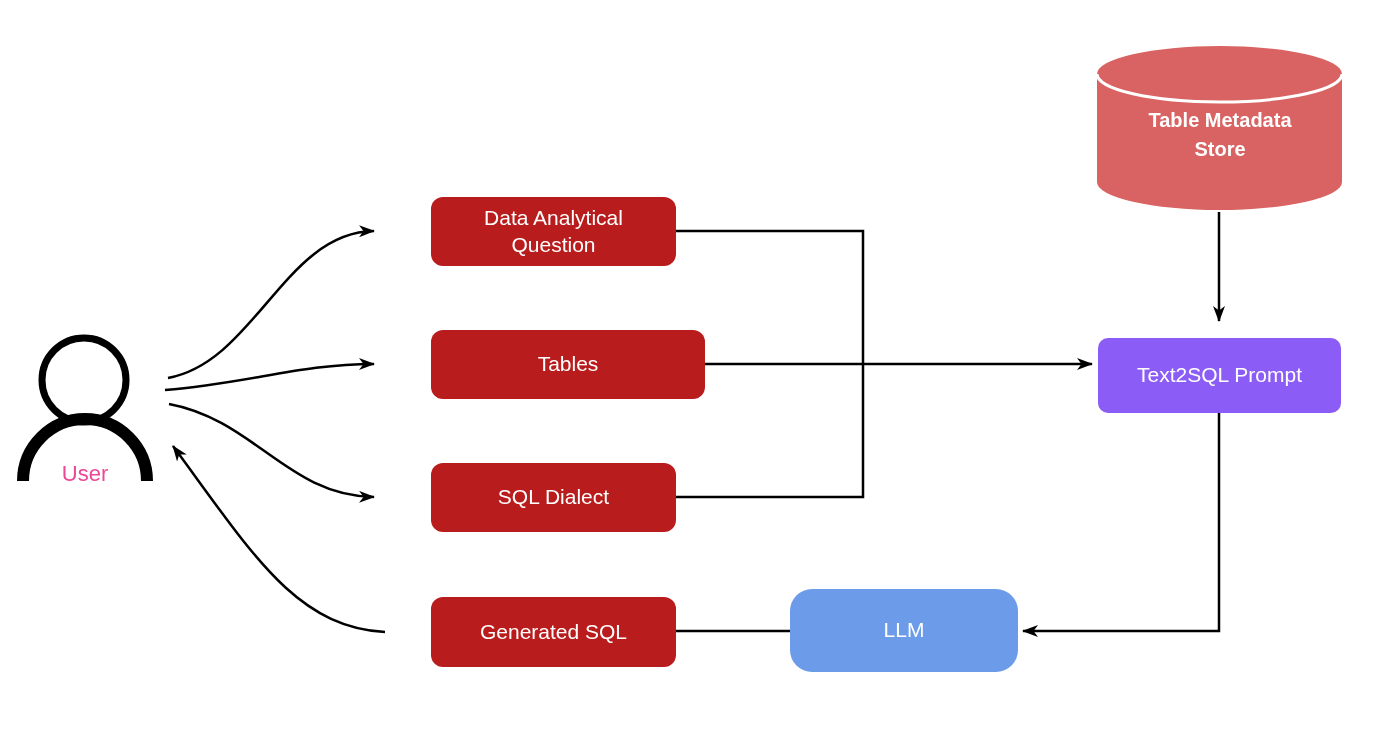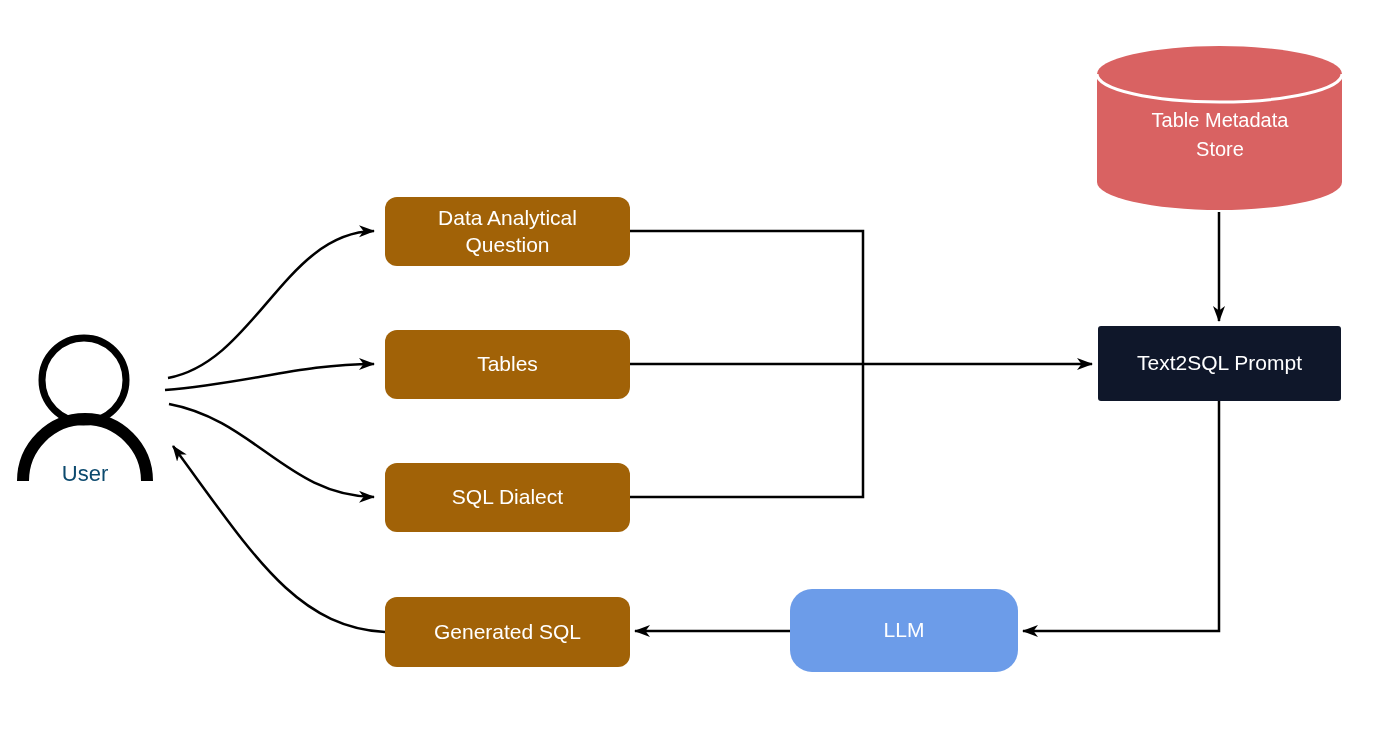--- a/index.html
+++ b/index.html
@@ -6,39 +6,39 @@
   body { font-family: "Liberation Sans", sans-serif; background:#ffffff; }
   .canvas {
     position:relative; width:1400px; height:745px; background:#ffffff; overflow:hidden;
   }
   .wires { position:absolute; left:0; top:0; width:1400px; height:745px; }
   .node {
     position:absolute; display:flex; align-items:center; justify-content:center;
     color:#ffffff; font-size:21px; line-height:1.25; text-align:center;
     border-radius:12px; box-sizing:border-box; padding:6px 14px;
   }
-  .node.gray  { background:#a16207; }
-  .node.green { background:#0f172a; border-radius:3px; }
+  .node.gray  { background:#b91c1c;margin-left:46px; }
+  .node.green { background:#8b5cf6; border-radius:10px;margin-top:12px; }
   .node.blue  { background:#6c9ce9; border-radius:22px; }
 
   #node-daq     { left:385px; top:197px; width:245px; height:69px; }
-  #node-tables  { left:385px; top:330px; width:245px; height:69px; }
+  #node-tables  { left:385px; top:330px; width:274px; height:69px; }
   #node-dialect { left:385px; top:463px; width:245px; height:69px; }
   #node-gensql  { left:385px; top:597px; width:245px; height:70px; }
   #node-prompt  { left:1098px; top:326px; width:243px; height:75px; }
   #node-llm     { left:790px;  top:589px; width:228px; height:83px; }
 
   .cylinder-label {
     position:absolute; left:1097px; top:106px; width:246px;
     padding:0 32px; box-sizing:border-box;
-    color:#ffffff; font-size:20px; font-weight:normal; line-height:29px; text-align:center;
+    color:#ffffff; font-size:20px; font-weight:bold; line-height:29px; text-align:center;
   }
   .actor-label {
     position:absolute; left:40px; top:461px; width:90px;
-    color:#0c4a6e; font-size:22px; text-align:center;
+    color:#ec4899; font-size:22px; text-align:center;
   }
 </style>
 </head>
 <body>
 
 <div class="canvas">
 
   <svg class="wires" width="1400" height="745" viewBox="0 0 1400 745" xmlns="http://www.w3.org/2000/svg">
     <defs>
       <marker id="arrow" markerUnits="userSpaceOnUse" markerWidth="18" markerHeight="14" refX="15" refY="6" orient="auto">

